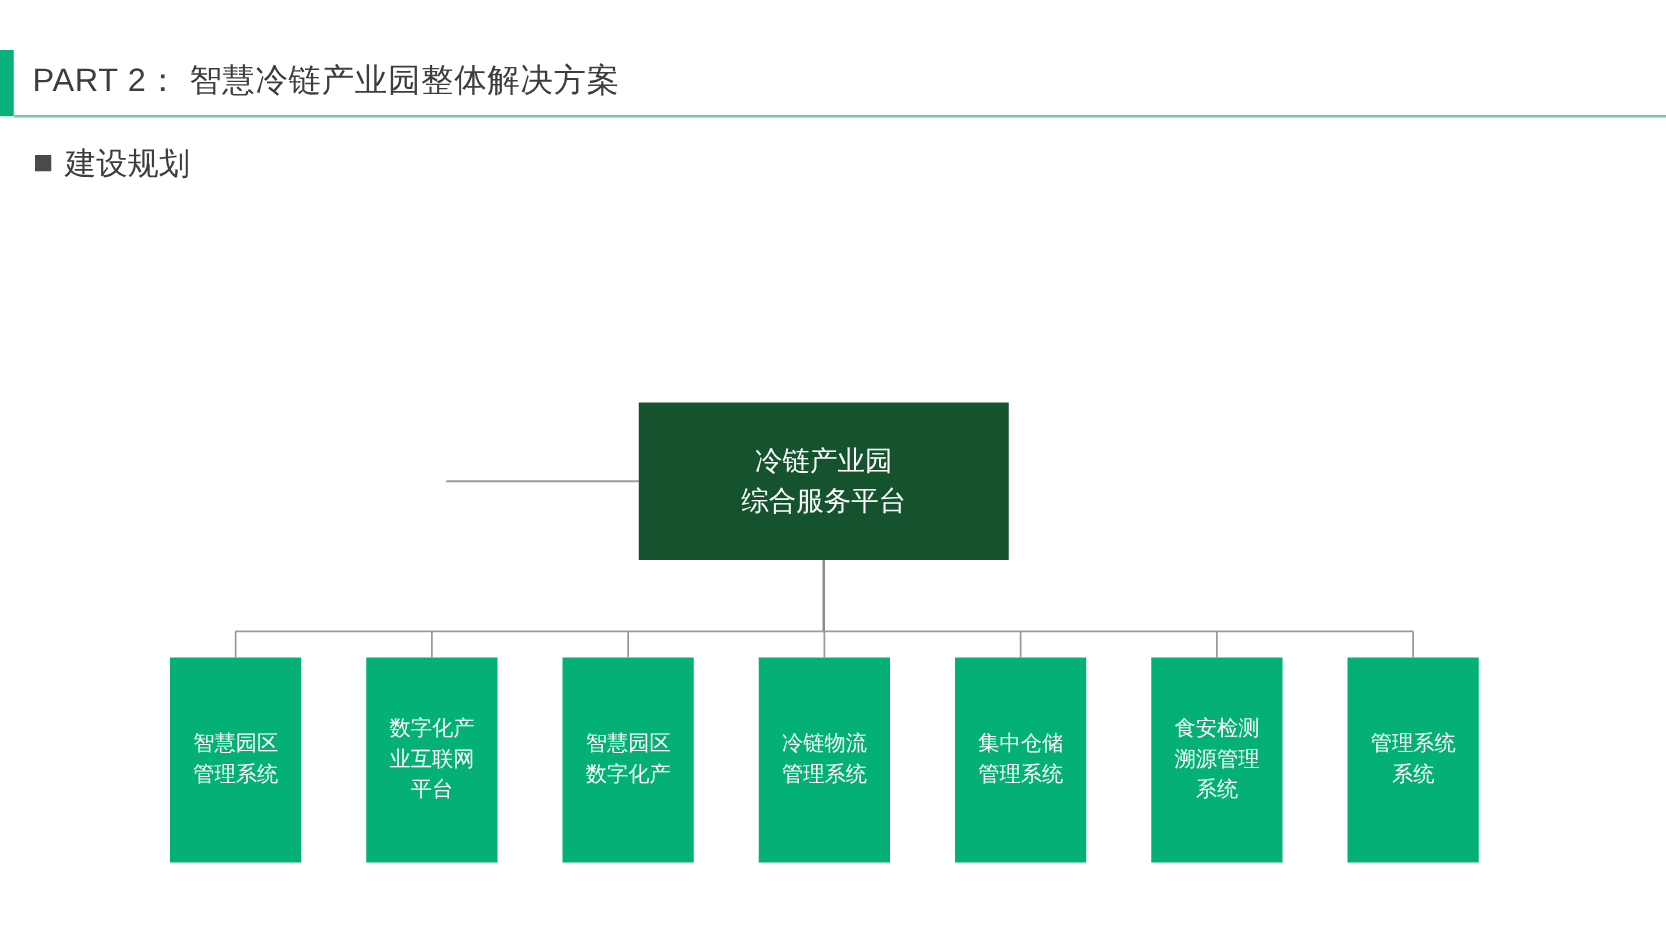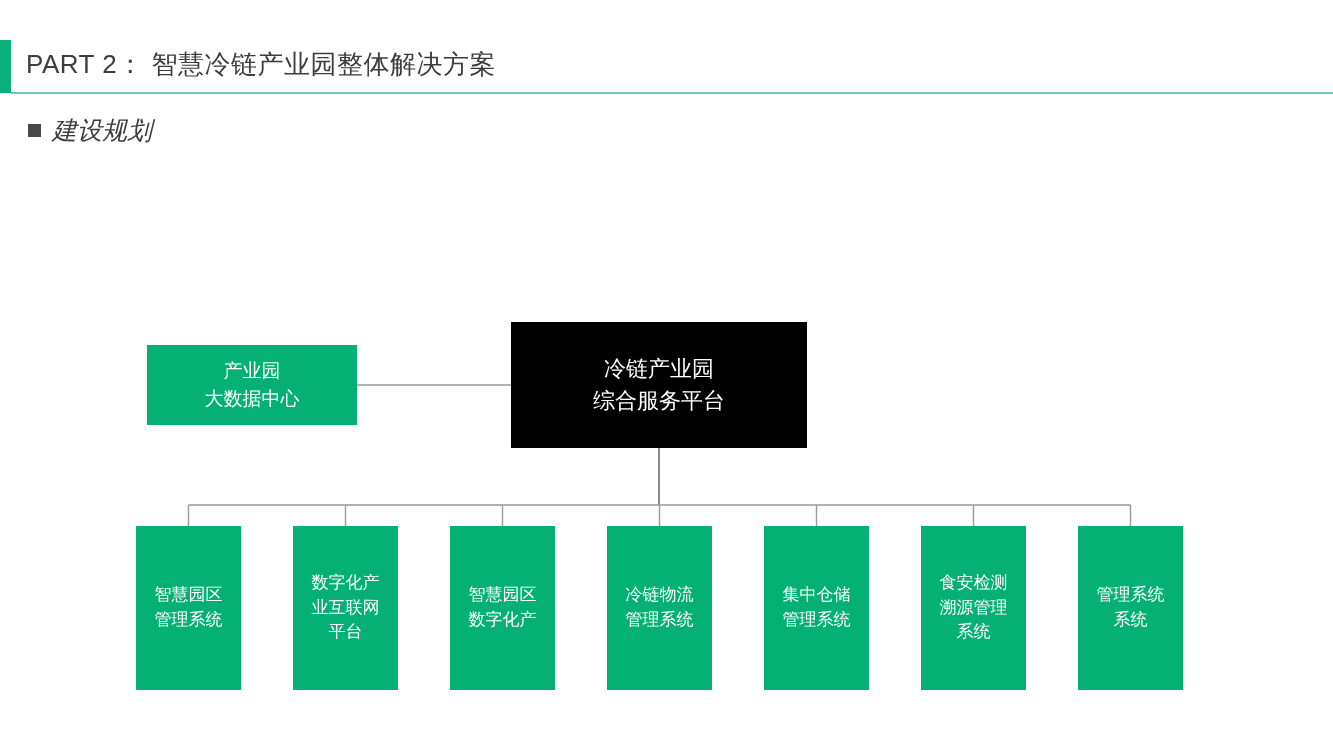--- a/index.html
+++ b/index.html
@@ -59,21 +59,20 @@
   #section-bullet {
     width: 13px;
     height: 13px;
     background: #4a4a4a;
     display: inline-block;
   }
   #section-heading-text {
     font-size: 25px;
     color: #3d3d3d;
     white-space: nowrap;
-    font-style: italic;
   }
 
   
   #paragraph {
     position: absolute;
     left: 92px;
     top: 134px;
     width: 1160px;
     font-size: 21.5px;
     line-height: 42px;
@@ -110,21 +109,21 @@
     width: 210px;
     height: 80px;
     background: #05b074;
     font-size: 19px;
   }
   #node-platform {
     left: 511px;
     top: 282px;
     width: 296px;
     height: 126px;
-    background: #000000;
+    background: #14532d;
     font-size: 22px;
   }
 
   .leaf-node {
     top: 486px;
     width: 105px;
     height: 164px;
     background: #05b074;
     font-size: 17px;
     padding: 0 6px;
@@ -186,26 +185,20 @@
       <line x1="188.5" y1="465" x2="188.5" y2="486" stroke="#9a9a9a" stroke-width="1.4"></line>
       <line x1="345.5" y1="465" x2="345.5" y2="486" stroke="#9a9a9a" stroke-width="1.4"></line>
       <line x1="502.5" y1="465" x2="502.5" y2="486" stroke="#9a9a9a" stroke-width="1.4"></line>
       <line x1="659.5" y1="465" x2="659.5" y2="486" stroke="#9a9a9a" stroke-width="1.4"></line>
       <line x1="816.5" y1="465" x2="816.5" y2="486" stroke="#9a9a9a" stroke-width="1.4"></line>
       <line x1="973.5" y1="465" x2="973.5" y2="486" stroke="#9a9a9a" stroke-width="1.4"></line>
       <line x1="1130.5" y1="465" x2="1130.5" y2="486" stroke="#9a9a9a" stroke-width="1.4"></line>
     </svg>
   </div>
 
-  <div class="node" id="node-bigdata">
-    <div class="node-label">
-      <span>产业园</span><br>
-      <span>大数据中心</span>
-    </div>
-  </div>
 
   <div class="node" id="node-platform">
     <div class="node-label">
       <span>冷链产业园</span><br>
       <span>综合服务平台</span>
     </div>
   </div>
 
   <div class="node leaf-node" style="left:136px">
     <div class="node-label">

